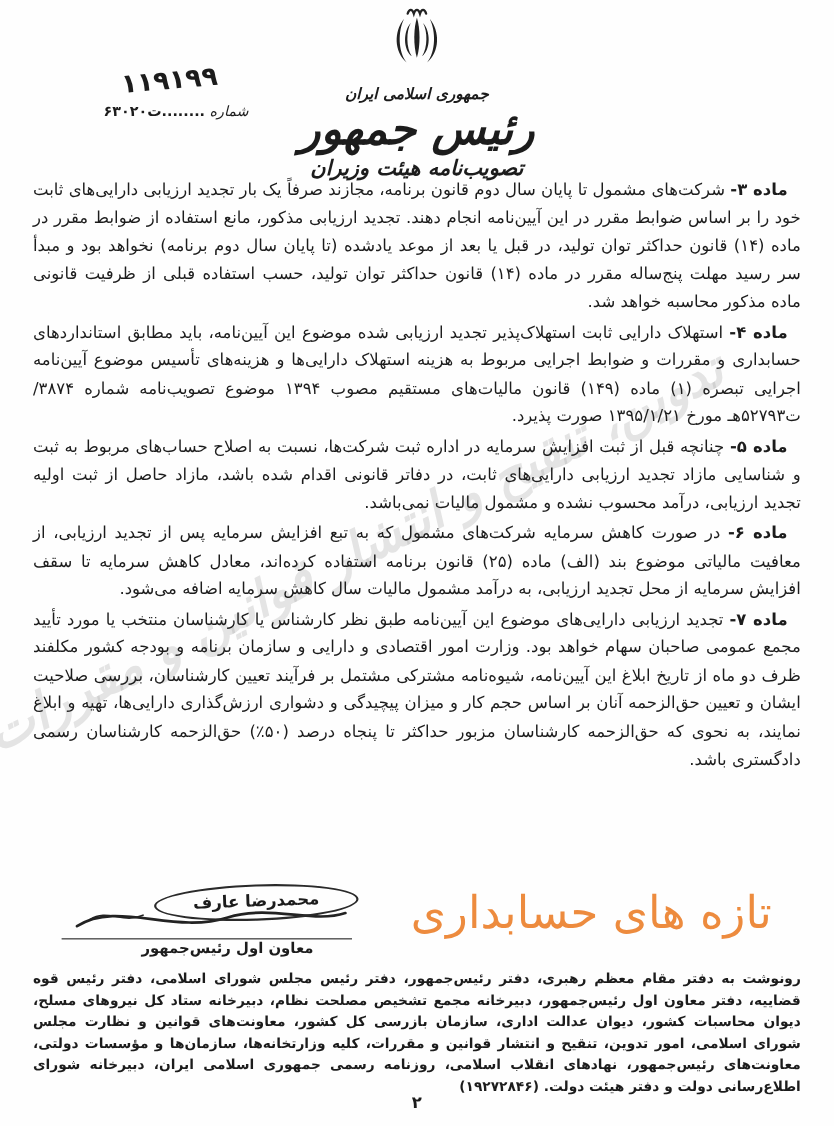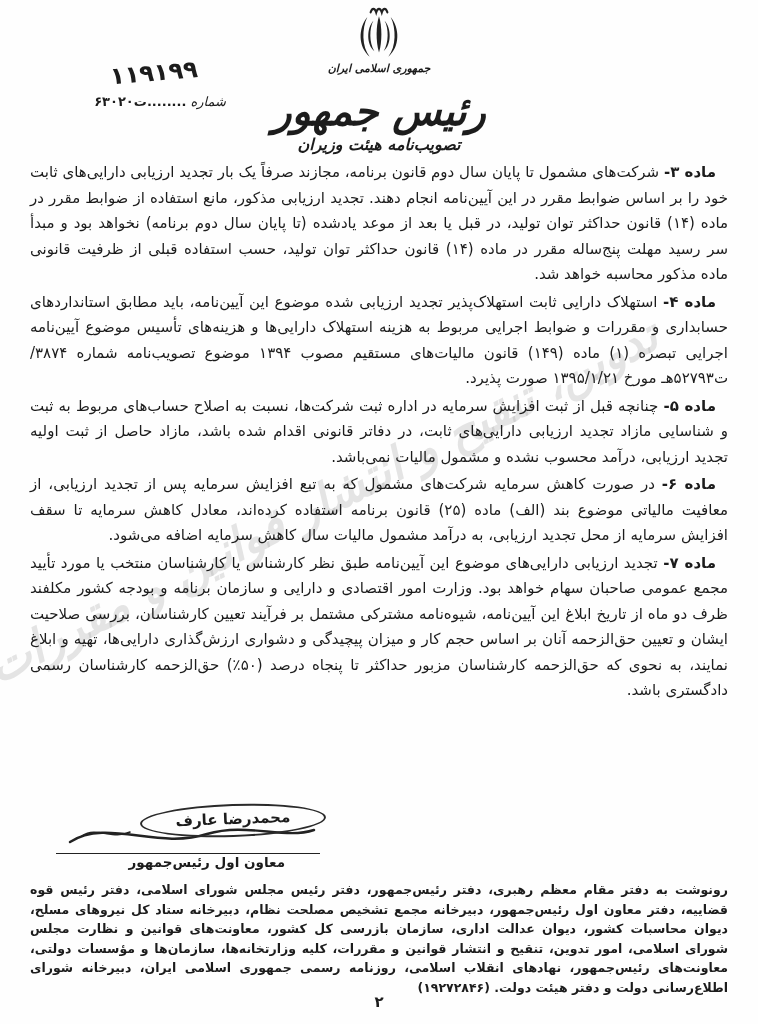--- a/index.html
+++ b/index.html
@@ -19,23 +19,23 @@
     transform:rotate(-27deg);
     font-size:46px;font-weight:bold;font-style:italic;
     color:rgba(150,150,150,0.25);
     direction:rtl;text-align:center;
     pointer-events:none;white-space:nowrap;
   }
 
   
   .header{position:absolute;top:4px;left:0;right:0;text-align:center;}
   .emblem{display:block;margin:0 auto;}
-  .country{font-size:11px;font-weight:bold;font-style:italic;margin-top:2px;}
-  .office{font-size:40px;font-weight:bold;font-style:italic;line-height:1.2;margin-top:12px;letter-spacing:-1px;}
-  .doctype{font-size:16px;font-weight:bold;font-style:italic;margin-top:0px;}
+  .country{font-size:14px;font-weight:bold;font-style:italic;margin-top:18px;}
+  .office{font-size:40px;font-weight:bold;font-style:italic;line-height:1.2;margin-top:0;letter-spacing:-1px;}
+  .doctype{font-size:19px;font-weight:bold;font-style:italic;margin-top:0px;}
 
   
   .ref-block{position:absolute;top:62px;left:36px;width:190px;direction:rtl;text-align:right;}
   .hand-number{
     font-size:24px;font-weight:bold;letter-spacing:5px;
     transform:rotate(-5deg);margin:0 28px 2px 0;
   }
   .ref-line{font-size:13px;line-height:20px;white-space:nowrap;}
   .ref-label{font-style:italic;font-weight:normal;}
   .ref-value{font-weight:bold;letter-spacing:0.5px;}
@@ -142,20 +142,21 @@
       <path d="M18 26 C55 2 105 34 155 18 C195 6 232 24 262 14" fill="none" stroke="#222" stroke-width="2.4" stroke-linecap="round"></path>
       <path d="M30 20 C45 10 60 24 78 16" fill="none" stroke="#222" stroke-width="1.6" stroke-linecap="round"></path>
     </svg>
     <div class="sig-oval">
       <span class="sig-name">محمدرضا عارف</span>
     </div>
     <div class="sig-line"></div>
     <div class="sig-title">معاون اول رئیس‌جمهور</div>
   </div>
 
+  <div class="site-wm" style="color: rgb(237, 139, 62);">تازه های حسابداری</div>
 
   <p class="conveyance">
     <b>رونوشت به</b>
     <span>دفتر مقام معظم رهبری، دفتر رئیس‌جمهور، دفتر رئیس مجلس شورای اسلامی، دفتر رئیس قوه قضاییه، دفتر معاون اول رئیس‌جمهور، دبیرخانه مجمع تشخیص مصلحت نظام، دبیرخانه ستاد کل نیروهای مسلح، دیوان محاسبات کشور، دیوان عدالت اداری، سازمان بازرسی کل کشور، معاونت‌های قوانین و نظارت مجلس شورای اسلامی، امور تدوین، تنقیح و انتشار قوانین و مقررات، کلیه وزارتخانه‌ها، سازمان‌ها و مؤسسات دولتی، معاونت‌های رئیس‌جمهور، نهادهای انقلاب اسلامی، روزنامه رسمی جمهوری اسلامی ایران، دبیرخانه شورای اطلاع‌رسانی دولت و دفتر هیئت دولت. (۱۹۲۷۲۸۴۶)</span>
   </p>
 
   <div class="page-num">۲</div>
 
 </div>
 

